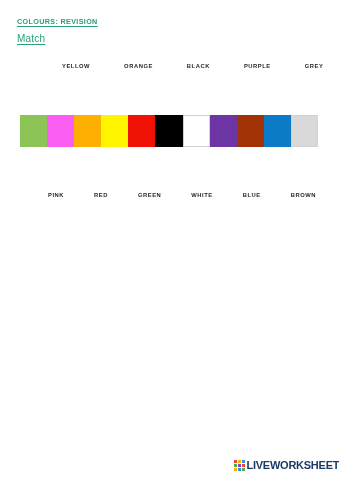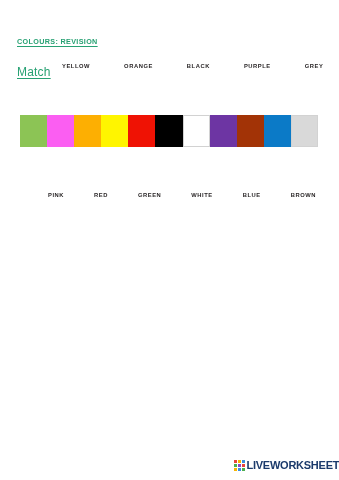--- a/index.html
+++ b/index.html
@@ -33,22 +33,22 @@
     font-size: 7.2px;
     font-weight: bold;
     letter-spacing: 0.35px;
     color: #27a173;
     text-decoration: underline;
     text-underline-offset: 1.5px;
     line-height: 11px;
     white-space: nowrap;
   }
   .worksheet-subtitle {
-    margin-top: 20px;
-    font-size: 12px;
+    margin-top: 6px;
+    font-size: 10px;
     font-weight: normal;
     letter-spacing: 0.2px;
     color: #27a173;
     text-decoration: underline;
     text-underline-offset: 1.5px;
     line-height: 11px;
     white-space: nowrap;
   }
 
   
@@ -124,21 +124,21 @@
     line-height: 11px;
     white-space: nowrap;
   }
 </style>
 </head>
 <body>
 
 <div class="page">
 
   <div class="heading-block">
-    <div class="worksheet-title" style="color: rgb(39, 161, 115); margin-top: 20px;">COLOURS: REVISION</div>
+    <div class="worksheet-title" style="color: rgb(39, 161, 115);">COLOURS: REVISION</div>
     <div class="worksheet-subtitle" style="color: rgb(39, 161, 115);">Match</div>
   </div>
 
   <div class="word-row word-row-top">
     <span class="word-item" style="color: rgb(35, 31, 32);">YELLOW</span>
     <span class="word-item" style="color: rgb(35, 31, 32);">ORANGE</span>
     <span class="word-item" style="color: rgb(35, 31, 32);">BLACK</span>
     <span class="word-item" style="color: rgb(35, 31, 32);">PURPLE</span>
     <span class="word-item" style="color: rgb(35, 31, 32);">GREY</span>
   </div>

